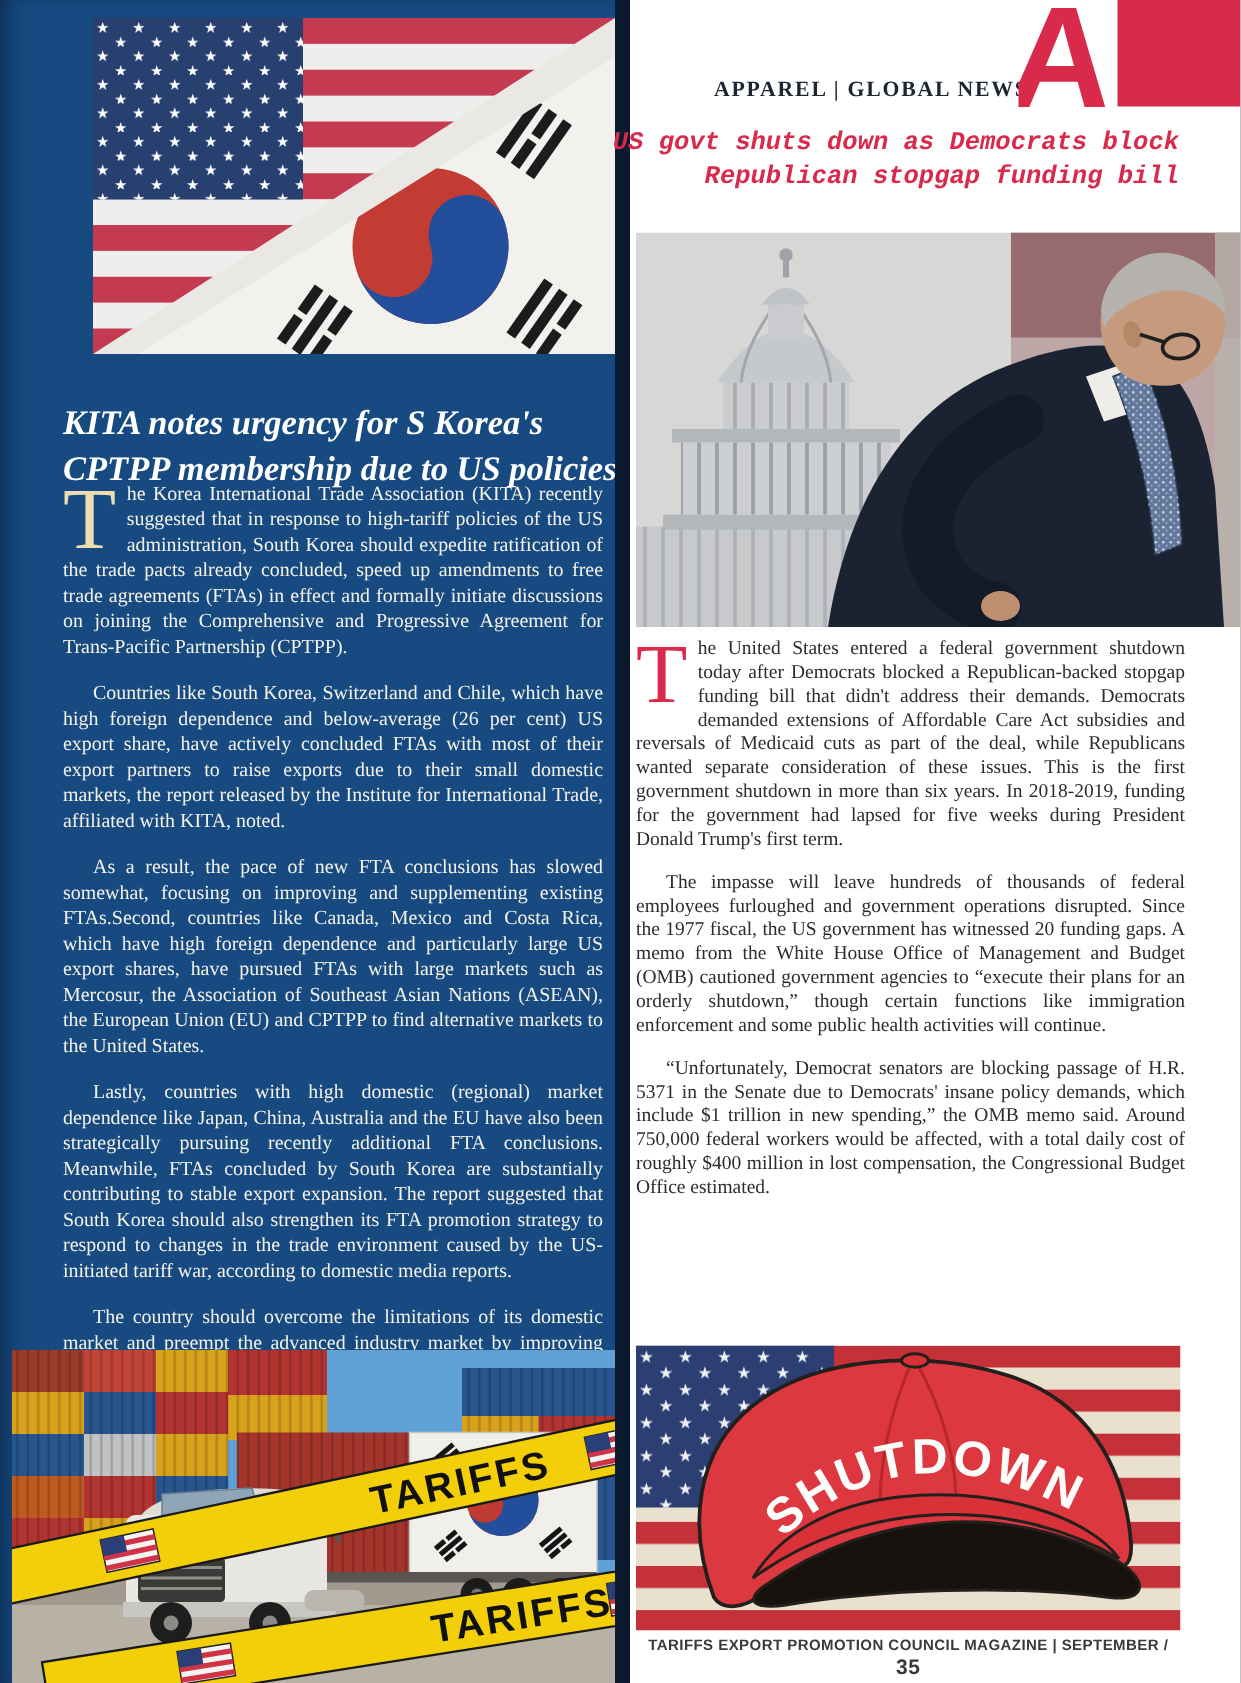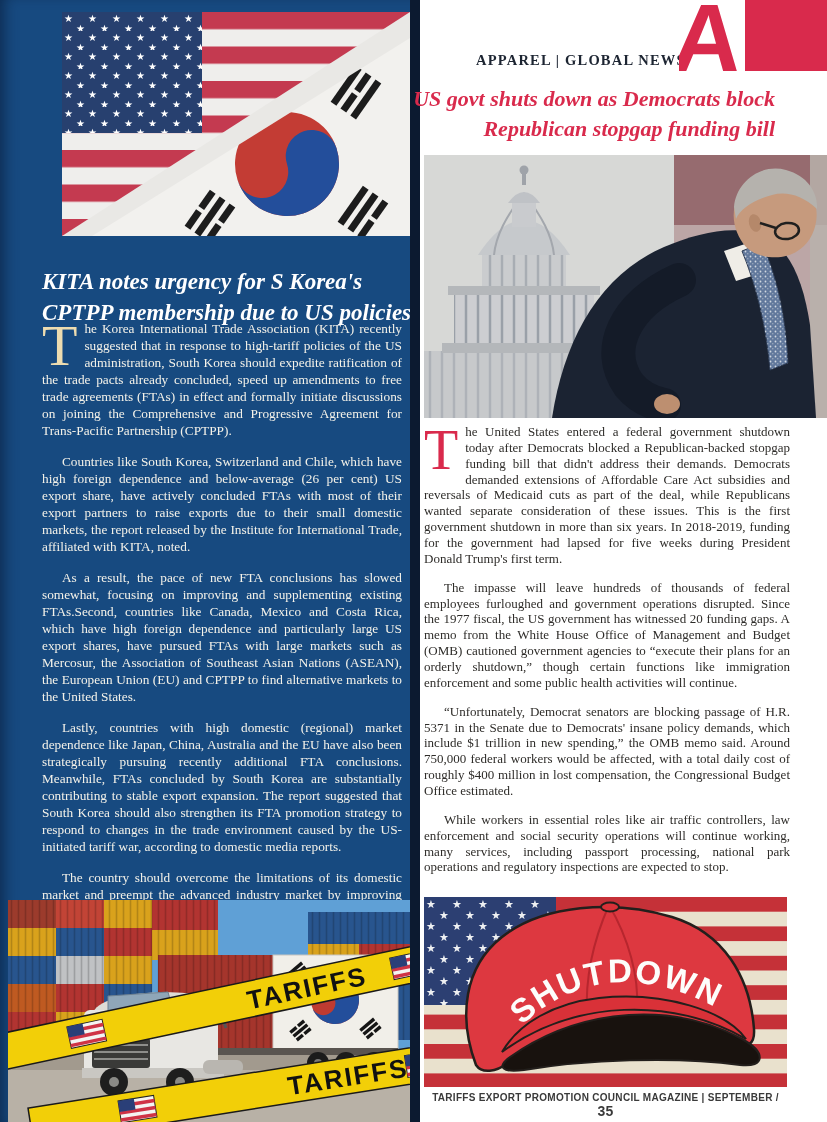--- a/index.html
+++ b/index.html
@@ -17,22 +17,22 @@
   .left-text p.indent{text-indent:20px;font-family:Liberation Serif, serif;}
   .dropcap-l{float:left;font-size:58px;line-height:46px;padding:3px 7px 0 0;color:#eddcb0;}
   .containers-img{position:absolute;left:8px;top:900px;width:402px;height:222px;display:block;}
   
   .divider{position:absolute;left:410px;top:0;width:10px;height:1122px;background:#0c1a30;}
   
   .right-col{position:absolute;left:420px;top:0;width:407px;height:1122px;background:#ffffff;}
   .section-label{position:absolute;left:56px;top:52px;font-weight:bold;font-size:14.5px;
                  letter-spacing:1.2px;color:#1d2532;}
   .a-logo{position:absolute;right:0;top:0;width:148px;height:74px;display:block;}
-  .right-title{position:absolute;right:52px;top:84px;text-align:right;color:#d92a4c;
-               font-style:italic;font-weight:bold;font-size:22px;line-height:1.38;white-space:nowrap;}
+  .right-title{position:absolute;right:41px;top:84px;text-align:right;color:#d92a4c;
+               font-style:italic;font-weight:bold;font-size:17px;line-height:1.38;white-space:nowrap;font-family:Liberation Mono, monospace;}
   .photo-img{position:absolute;left:4px;top:155px;width:403px;height:263px;display:block;}
   .right-text{position:absolute;left:4px;top:424px;width:366px;color:#2e2c29;
               font-size:13px;line-height:1.22;text-align:justify;}
   .right-text p{margin:0 0 13px;}
   .right-text p.indent{text-indent:20px;}
   .dropcap-r{float:left;font-size:56px;line-height:44px;padding:4px 7px 0 0;color:#d92a4c;}
   .cap-img{position:absolute;left:4px;top:897px;width:363px;height:190px;display:block;}
   .footer{position:absolute;left:4px;top:1092px;width:363px;text-align:center;
           font-family:"Liberation Sans","DejaVu Sans",sans-serif;font-weight:bold;
           font-size:10px;letter-spacing:0.3px;color:#3a3a3a;}
@@ -289,21 +289,20 @@
         <ellipse cx="331" cy="68" rx="6" ry="9" fill="#b5886a" transform="rotate(-15 331 68)"></ellipse>
         <ellipse cx="363" cy="76" rx="12" ry="8" fill="none" stroke="#1f1f1f" stroke-width="2.5" transform="rotate(-8 363 76)"></ellipse>
         <line x1="352" y1="73" x2="336" y2="68" stroke="#1f1f1f" stroke-width="2.5"></line>
       </g>
     </svg>
 
     <div class="right-text">
       <p><span class="dropcap-r">T</span><span>he United States entered a federal government shutdown today after Democrats blocked a Republican-backed stopgap funding bill that didn't address their demands. Democrats demanded extensions of Affordable Care Act subsidies and reversals of Medicaid cuts as part of the deal, while Republicans wanted separate consideration of these issues. This is the first government shutdown in more than six years. In 2018-2019, funding for the government had lapsed for five weeks during President Donald Trump's first term.</span></p>
       <p class="indent">The impasse will leave hundreds of thousands of federal employees furloughed and government operations disrupted. Since the 1977 fiscal, the US government has witnessed 20 funding gaps. A memo from the White House Office of Management and Budget (OMB) cautioned government agencies to “execute their plans for an orderly shutdown,” though certain functions like immigration enforcement and some public health activities will continue.</p>
       <p class="indent">“Unfortunately, Democrat senators are blocking passage of H.R. 5371 in the Senate due to Democrats' insane policy demands, which include $1 trillion in new spending,” the OMB memo said. Around 750,000 federal workers would be affected, with a total daily cost of roughly $400 million in lost compensation, the Congressional Budget Office estimated.</p>
-      <p class="indent">While workers in essential roles like air traffic controllers, law enforcement and social security operations will continue working, many services, including passport processing, national park operations and regulatory inspections are expected to stop.</p>
     </div>
 
     <svg class="cap-img" viewBox="0 0 363 190">
       <defs>
         <pattern id="capStripes" width="14" height="29.4" patternUnits="userSpaceOnUse">
           <rect width="14" height="29.4" fill="#e9e1cd"></rect>
             <rect width="14" height="14.7" fill="#c53138"></rect>
         </pattern>
         <pattern id="capStars" width="26" height="22" patternUnits="userSpaceOnUse">
           <text x="2" y="11" font-size="11" fill="#eef0f2" font-family="'DejaVu Sans',sans-serif">★</text>

